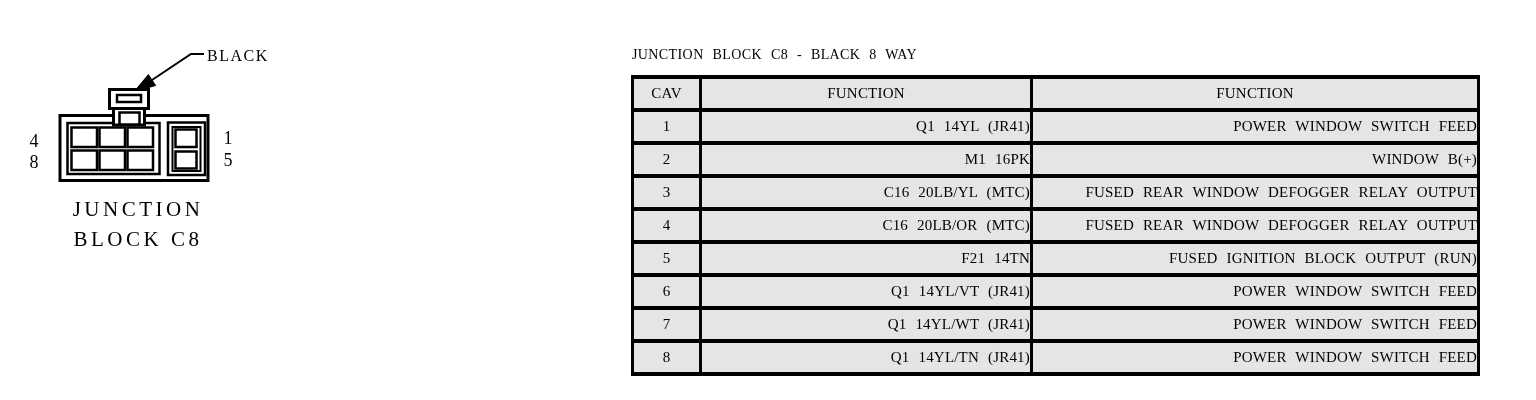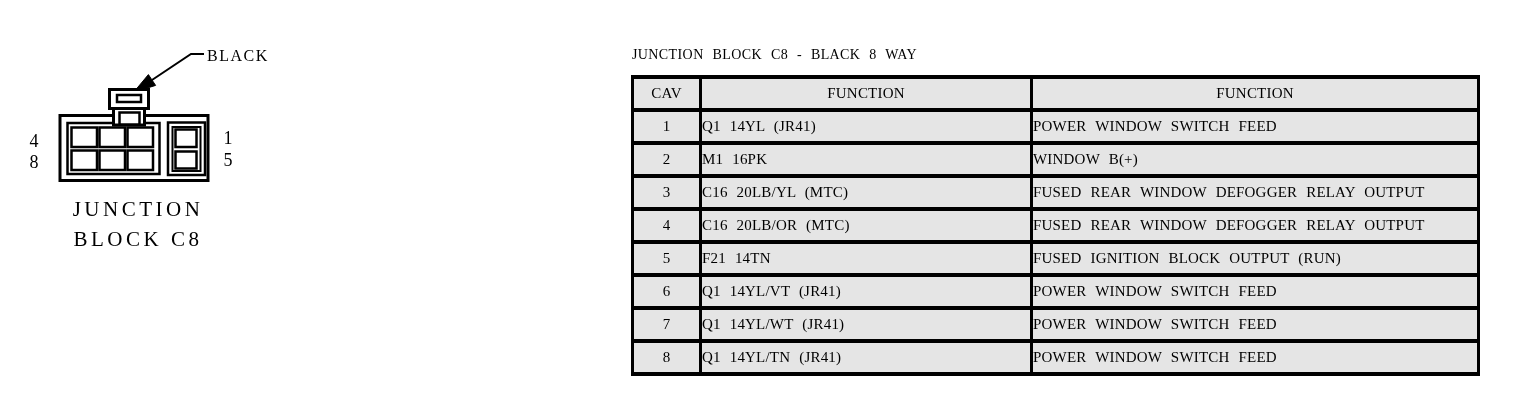--- a/index.html
+++ b/index.html
@@ -60,21 +60,21 @@
     height: 29px;
     padding: 0;
     font-weight: normal;
     white-space: nowrap;
     overflow: hidden;
     background: #e5e5e5;
   }
   table.pinout th { text-align: center; }
   td.cav-cell { text-align: center; }
   td.circuit-cell, td.function-cell {
-    text-align: left;
+    text-align: right;
     padding-left: 9px;
   }
 </style>
 </head>
 <body>
 
 <div id="page">
 
   <div id="connector-wrap">
     <svg width="290" height="290" viewBox="0 0 290 290">

